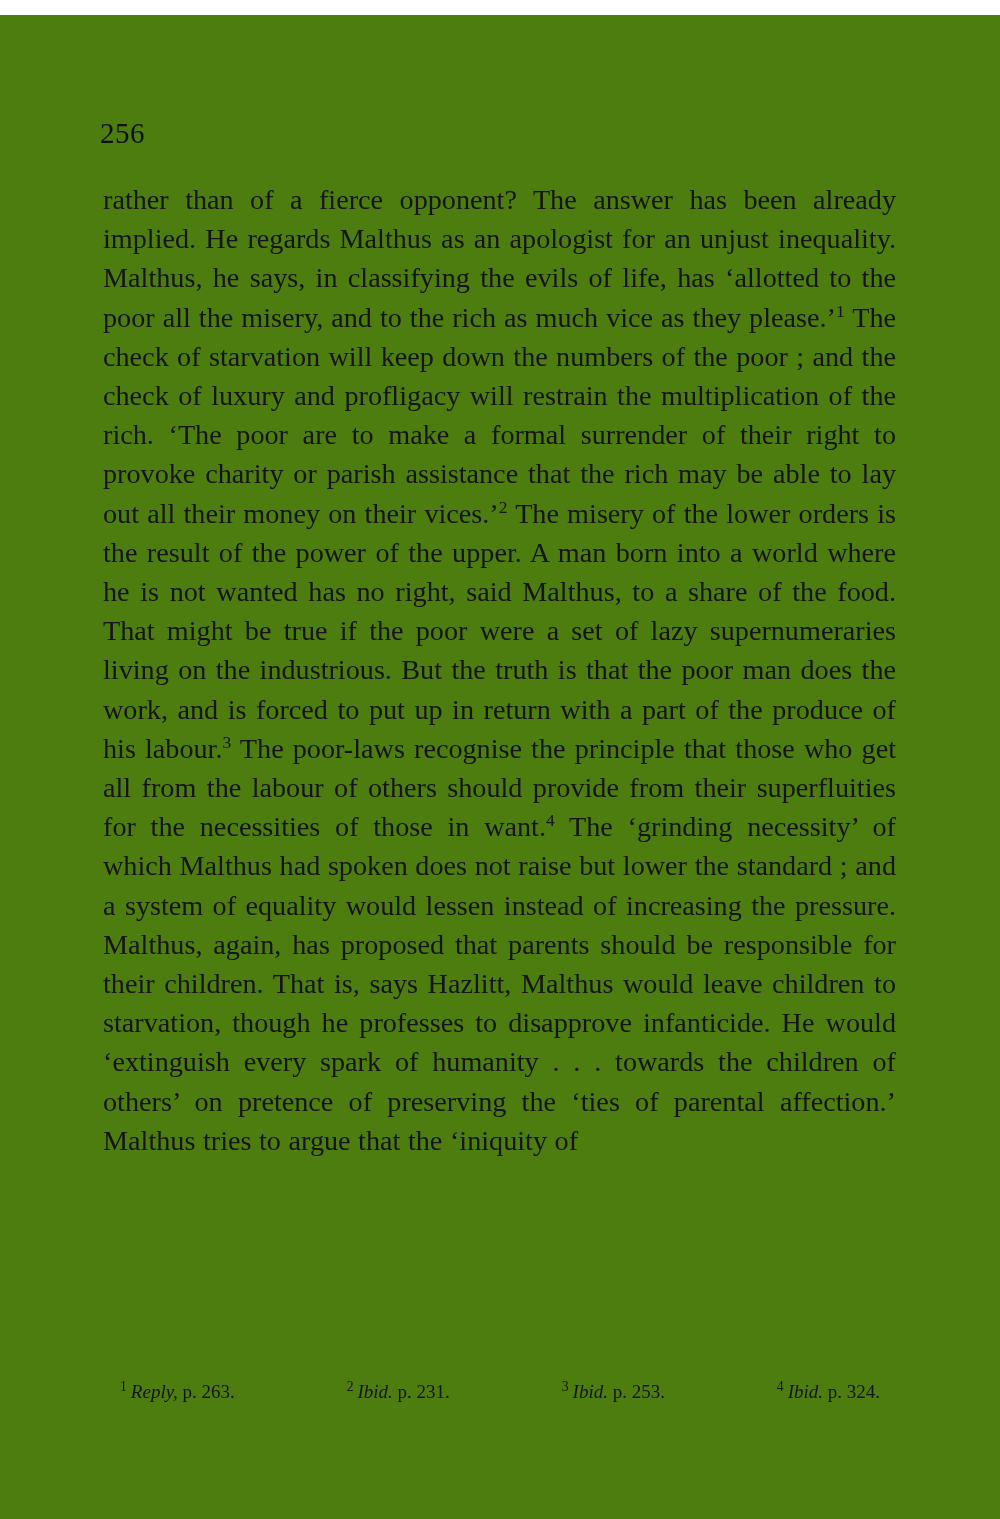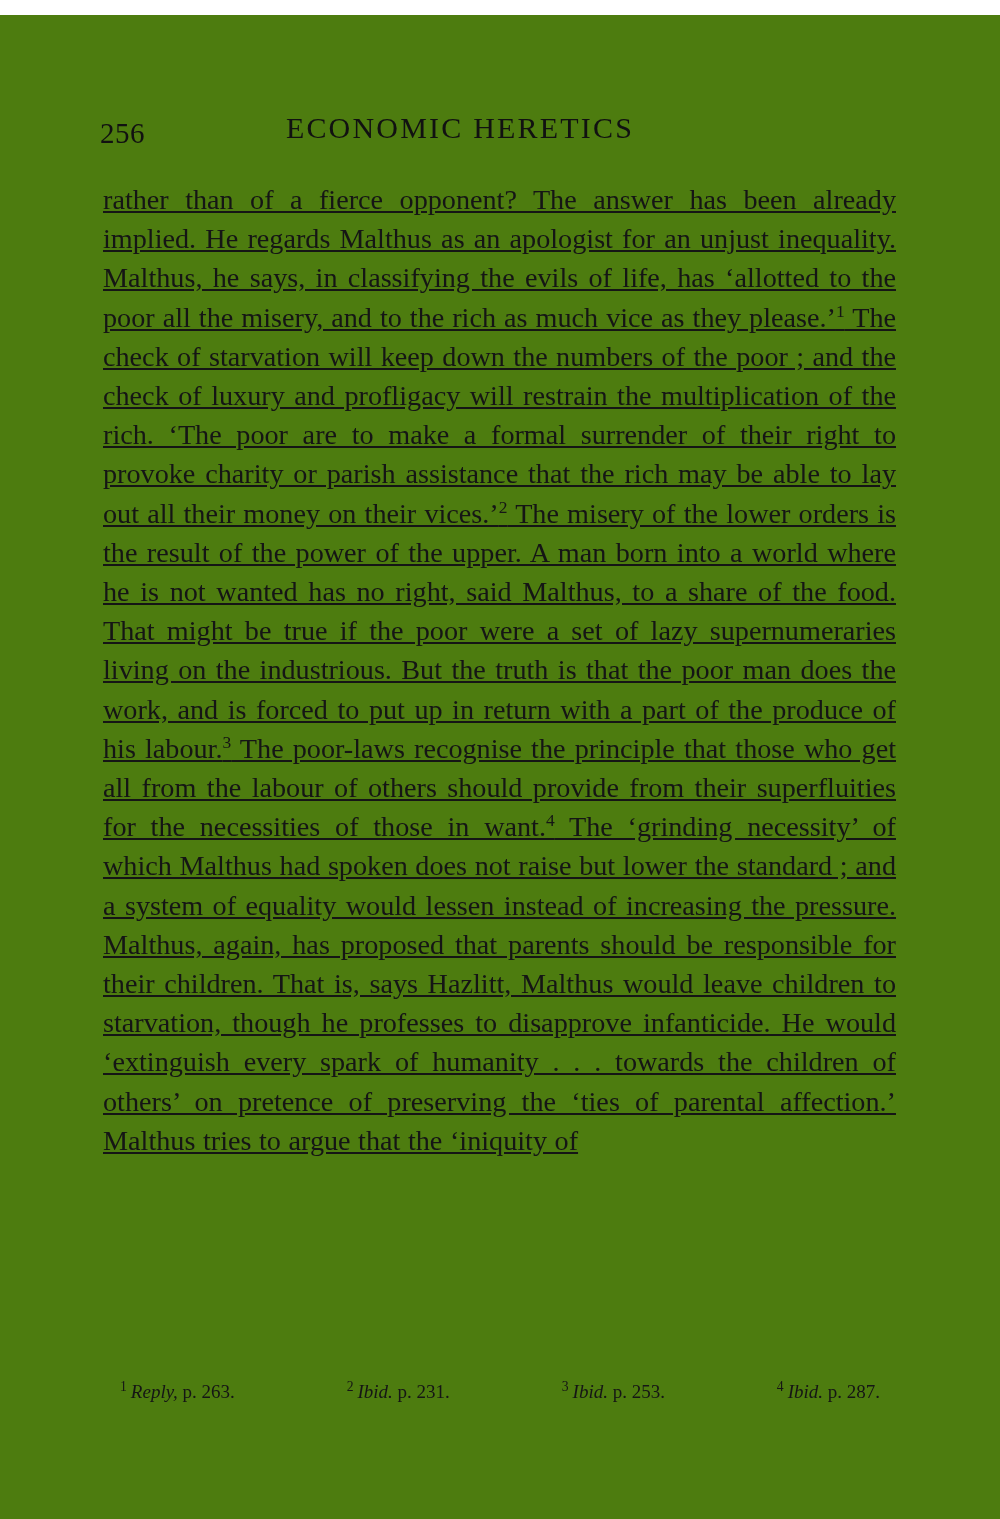--- a/index.html
+++ b/index.html
@@ -56,21 +56,20 @@
     font-size: 28.2px;
     line-height: 39.2px;
     text-align: justify;
     text-justify: inter-word;
     color: #151515;
     word-spacing: 0.5px;
   }
   .body-text p {
     margin: 0;
     text-indent: 0;
-    text-decoration: underline;
   }
   sup {
     font-size: 0.62em;
     vertical-align: super;
     line-height: 0;
   }
   .footnotes {
     position: absolute;
     left: 120px;
     top: 1366px;
@@ -94,35 +93,34 @@
     font-style: italic;
   }
 </style>
 </head>
 <body>
 
 <div class="page">
 
   <div class="header">
     <div class="folio">256</div>
-    <div class="running-title">ECONOMIC HERETICS</div>
   </div>
 
   <div class="body-text">
     <p><span>rather than of a fierce opponent? The answer has been already implied. He regards Malthus as an apologist for an unjust inequality. Malthus, he says, in classifying the evils of life, has ‘allotted to the poor all the misery, and to the rich as much vice as they please.’</span><sup>1</sup><span> The check of starvation will keep down the numbers of the poor ; and the check of luxury and profligacy will restrain the multiplication of the rich. ‘The poor are to make a formal surrender of their right to provoke charity or parish assistance that the rich may be able to lay out all their money on their vices.’</span><sup>2</sup><span> The misery of the lower orders is the result of the power of the upper. A man born into a world where he is not wanted has no right, said Malthus, to a share of the food. That might be true if the poor were a set of lazy supernumeraries living on the industrious. But the truth is that the poor man does the work, and is forced to put up in return with a part of the produce of his labour.</span><sup>3</sup><span> The poor-laws recognise the principle that those who get all from the labour of others should provide from their superfluities for the necessities of those in want.</span><sup>4</sup><span> The ‘grinding necessity’ of which Malthus had spoken does not raise but lower the standard ; and a system of equality would lessen instead of increasing the pressure. Malthus, again, has proposed that parents should be responsible for their children. That is, says Hazlitt, Malthus would leave children to starvation, though he professes to disapprove infanticide. He would ‘extinguish every spark of humanity . . . towards the children of others’ on pretence of preserving the ‘ties of parental affection.’ Malthus tries to argue that the ‘iniquity of</span></p>
   </div>
 
   <div class="footnotes">
     <div class="footnote">
       <span class="fn-mark">1</span><span class="fn-src">Reply,</span> <span>p. 263.</span>
     </div>
     <div class="footnote">
       <span class="fn-mark">2</span><span class="fn-src">Ibid.</span> <span>p. 231.</span>
     </div>
     <div class="footnote">
       <span class="fn-mark">3</span><span class="fn-src">Ibid.</span> <span>p. 253.</span>
     </div>
     <div class="footnote">
-      <span class="fn-mark">4</span><span class="fn-src">Ibid.</span> <span>p. 287.</span>
+      <span class="fn-mark">4</span><span class="fn-src">Ibid.</span> <span>p. 324.</span>
     </div>
   </div>
 
 </div>
 
 </body></html>

